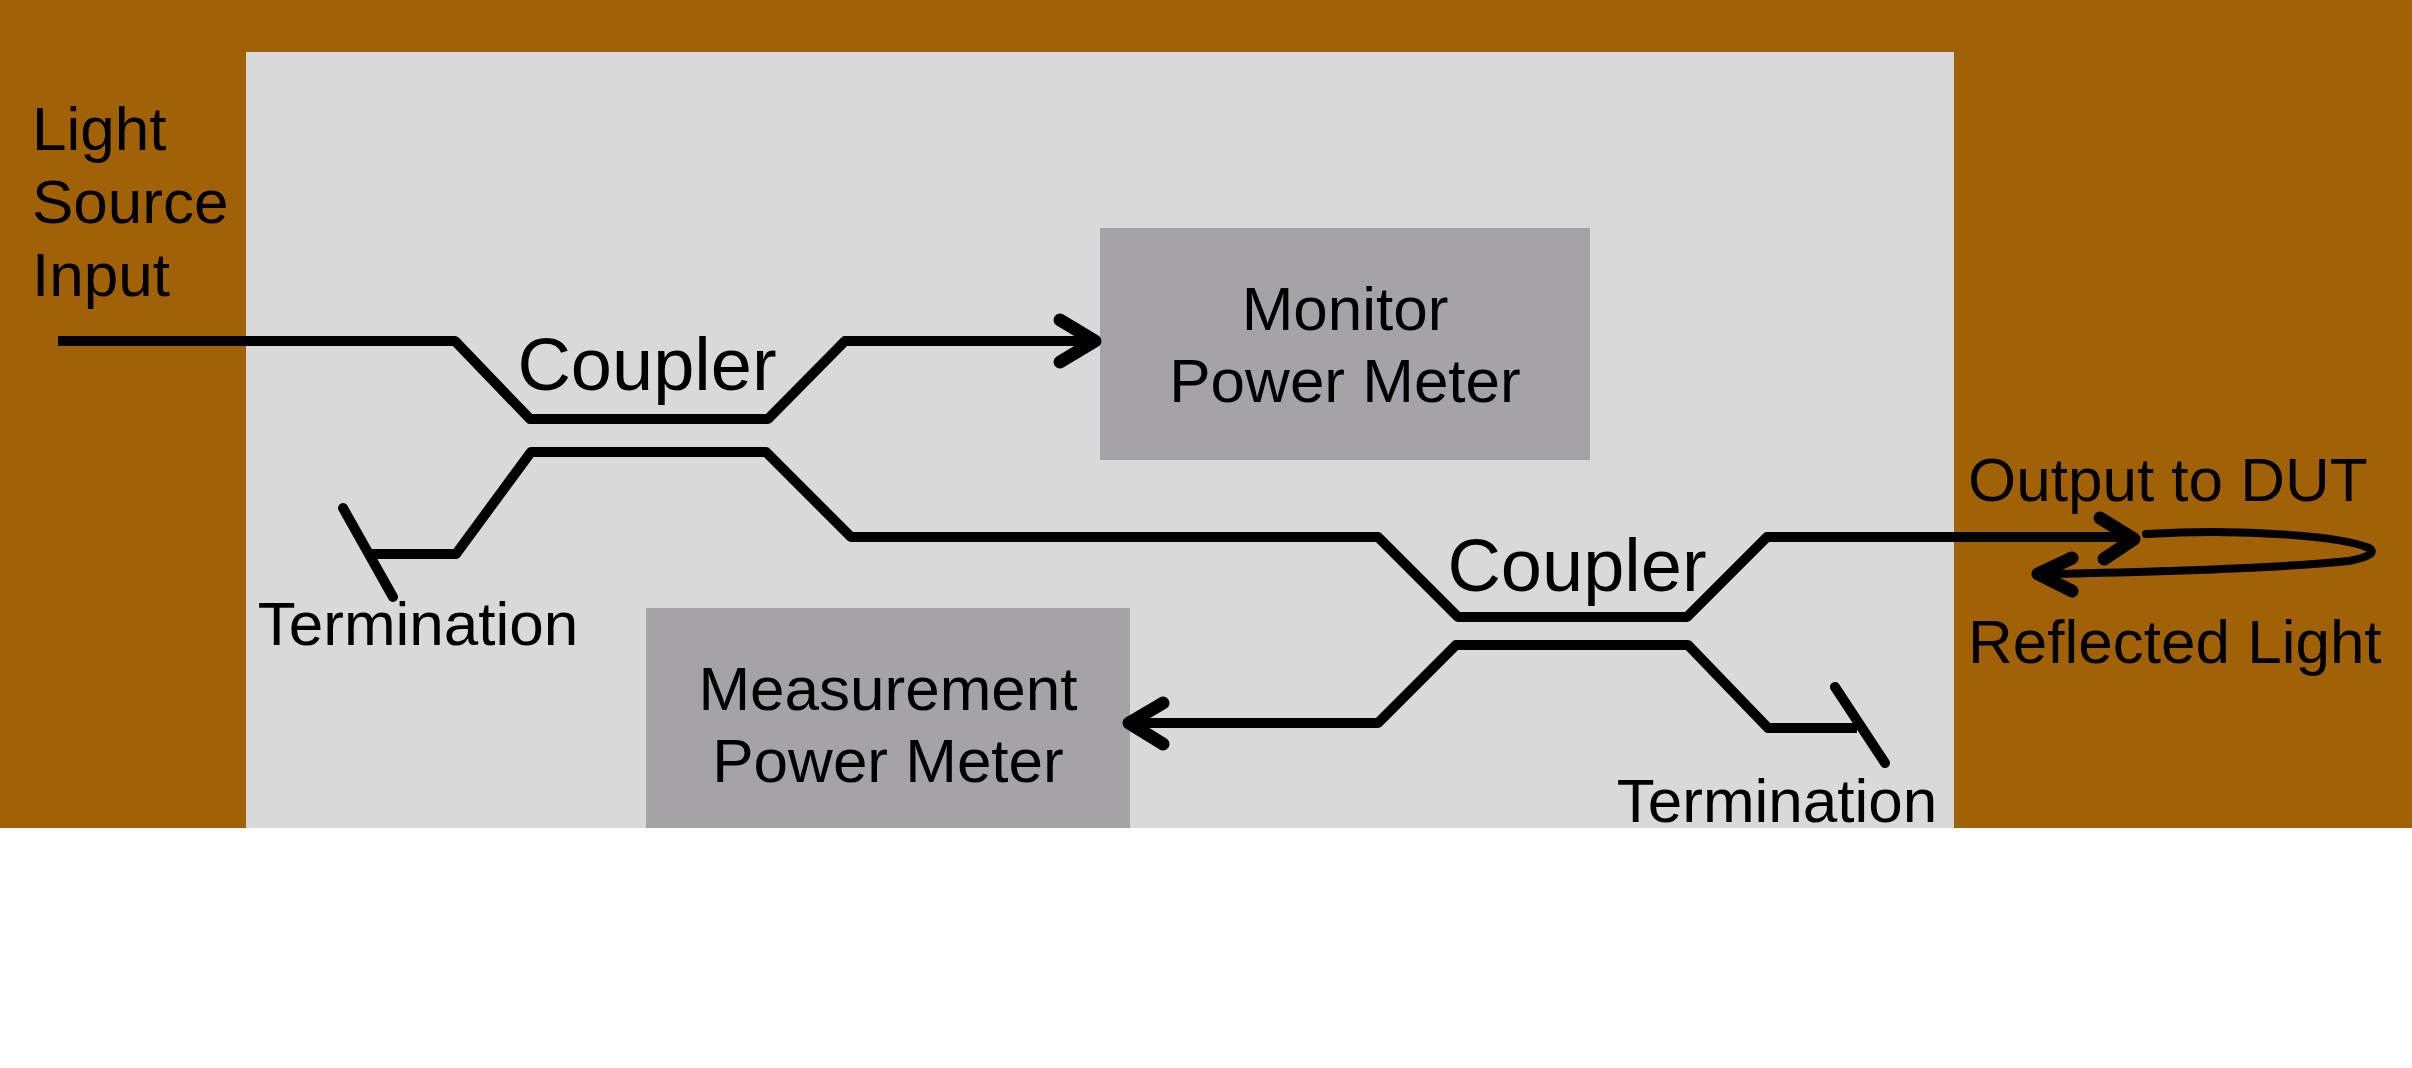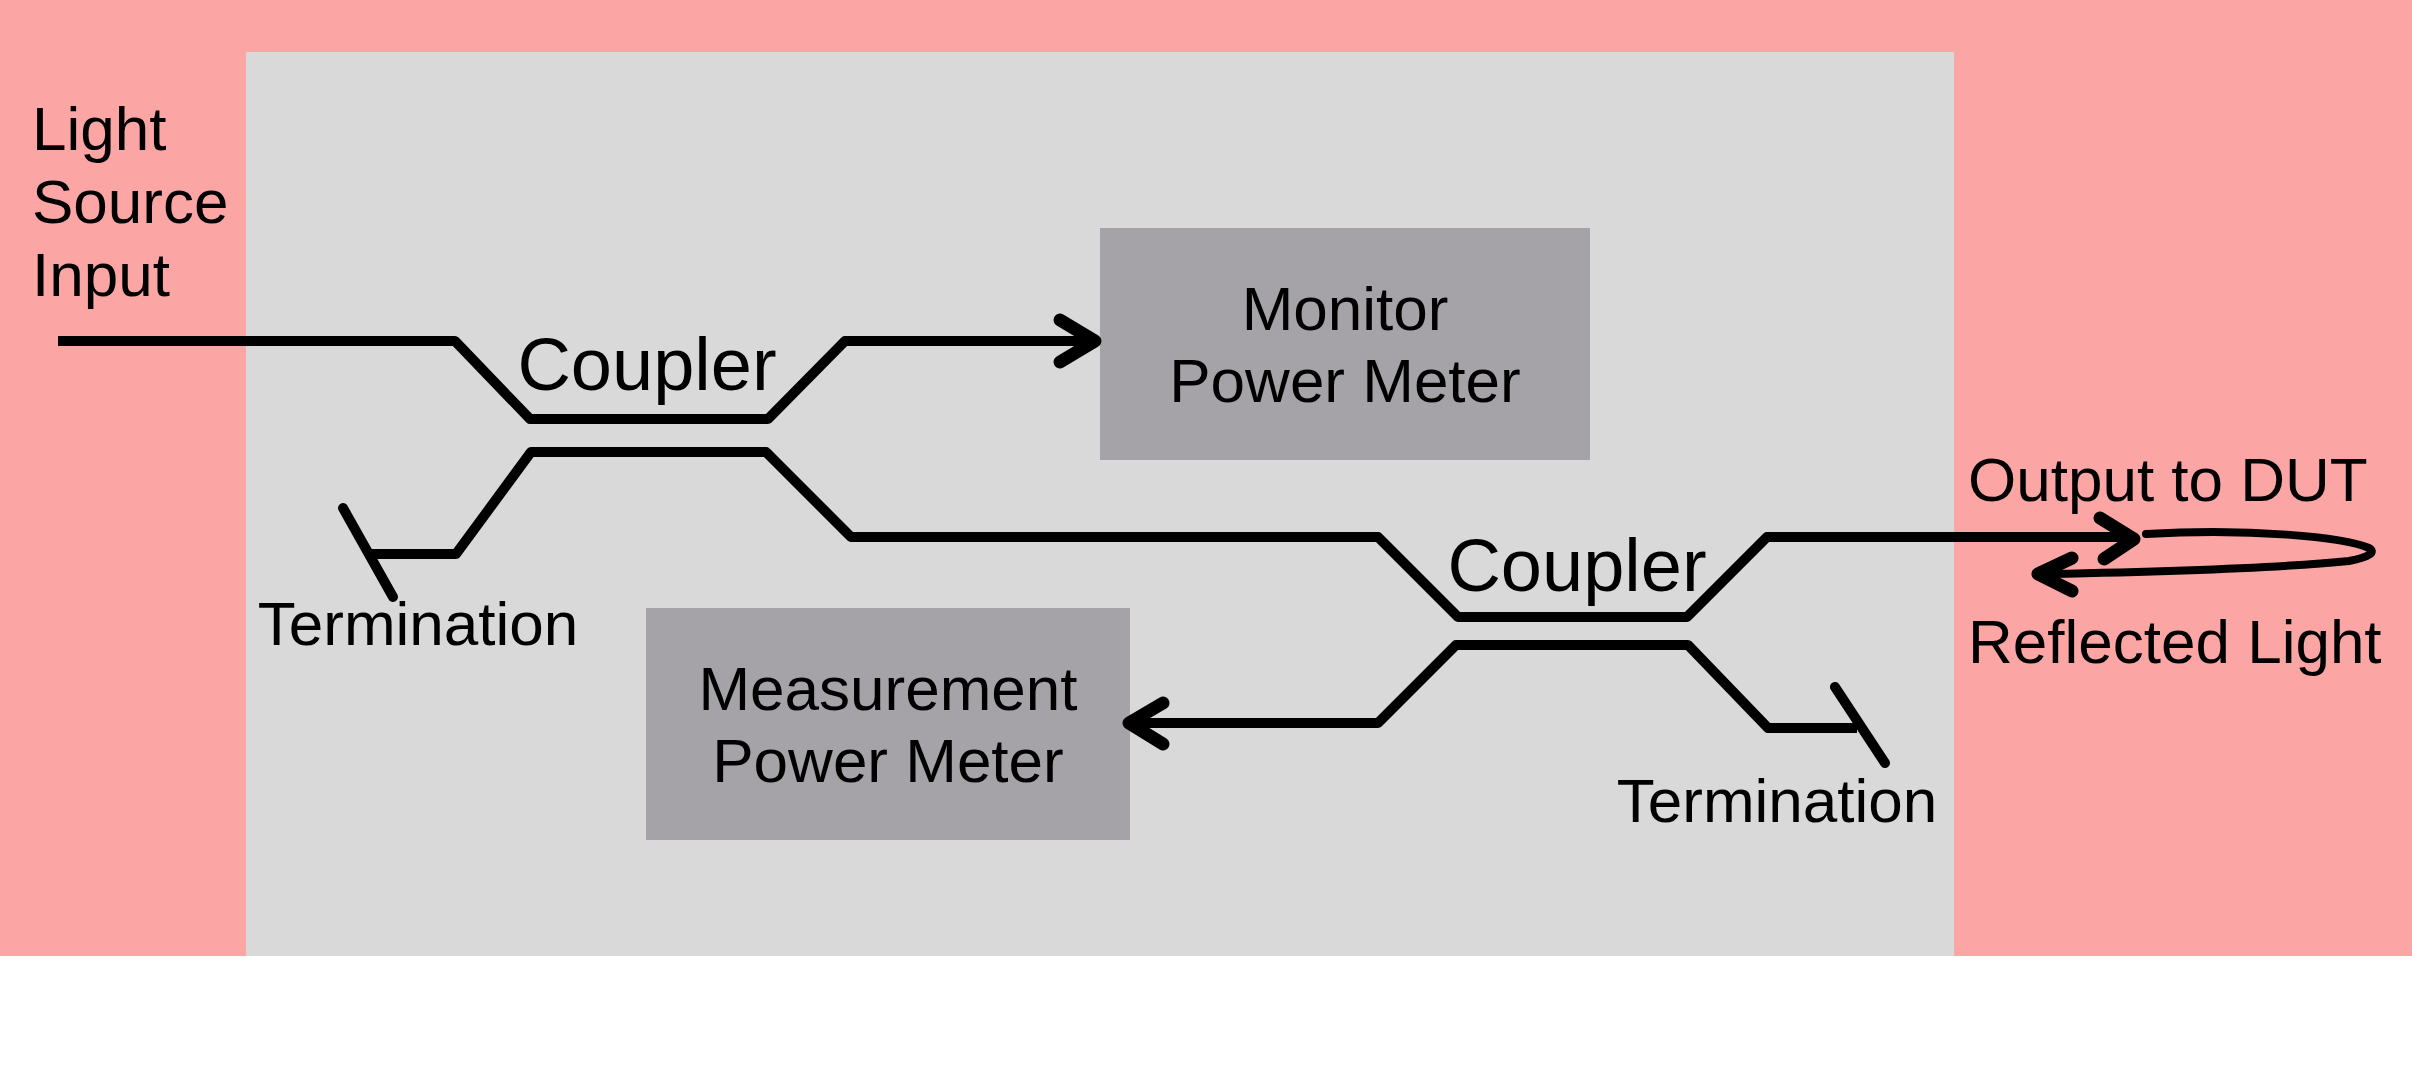--- a/index.html
+++ b/index.html
@@ -3,22 +3,22 @@
 <meta charset="utf-8">
 <style>
   html, body {
     margin: 0;
     padding: 0;
     background: #ffffff;
   }
   .stage {
     position: relative;
     width: 2412px;
-    height: 956px;
-    background: #fca5a5;
+    height: 828px;
+    background: #a16207;
     overflow: hidden;
   }
   svg {
     display: block;
   }
   .diagram-label {
     font-family: "Liberation Sans", sans-serif;
     font-size: 62px;
     fill: #000000;
   }

